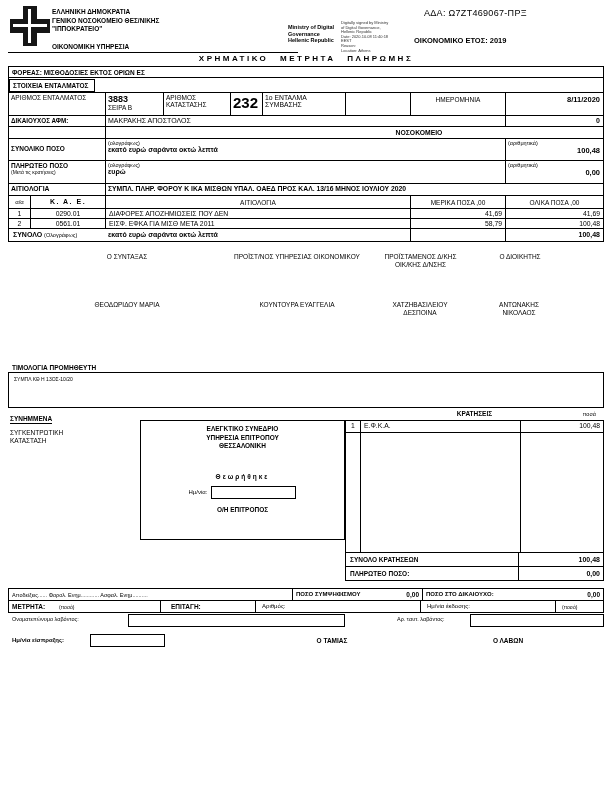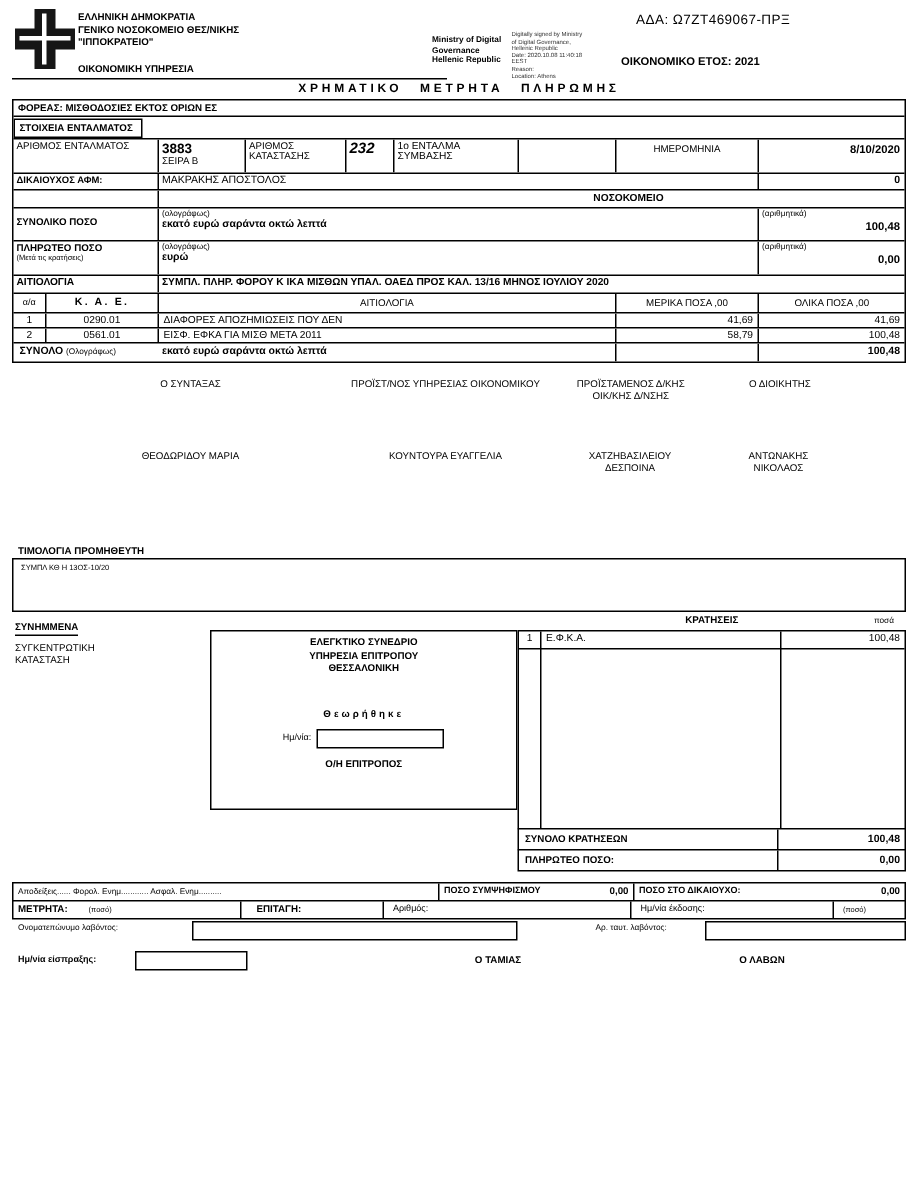--- a/index.html
+++ b/index.html
@@ -64,44 +64,44 @@
   <div class="abs" style="left:341px;top:21px;width:72px;font-size:4px;line-height:4.6px;color:#333;">
     <div>Digitally signed by Ministry</div>
     <div>of Digital Governance,</div>
     <div>Hellenic Republic</div>
     <div>Date: 2020.10.08 11:40:18</div>
     <div>EEST</div>
     <div>Reason:</div>
     <div>Location: Athens</div>
   </div>
 
-  <div class="abs b" style="left:414px;top:36px;font-size:7.5px;">ΟΙΚΟΝΟΜΙΚΟ ΕΤΟΣ: 2021</div>
+  <div class="abs b" style="left:414px;top:36px;font-size:7.5px;">ΟΙΚΟΝΟΜΙΚΟ ΕΤΟΣ: 2019</div>
 
   <div class="abs b c" style="left:0;top:54px;width:612px;font-size:8px;letter-spacing:2.5px;word-spacing:7px;">ΧΡΗΜΑΤΙΚΟ ΜΕΤΡΗΤΑ ΠΛΗΡΩΜΗΣ</div>
 
   <div class="form">
 
     <div class="row b" style="height:11px;padding:2px 3px;font-size:6.5px;">ΦΟΡΕΑΣ: ΜΙΣΘΟΔΟΣΙΕΣ ΕΚΤΟΣ ΟΡΙΩΝ ΕΣ</div>
 
     <div class="row" style="height:15px;align-items:center;">
       <span class="b" style="border:1px solid #000;padding:2px 5px 2px 3px;font-size:6.5px;">ΣΤΟΙΧΕΙΑ ΕΝΤΑΛΜΑΤΟΣ</span>
     </div>
 
     <div class="row" style="height:23px;">
       <div class="cell" style="width:97px;font-size:6.5px;">ΑΡΙΘΜΟΣ ΕΝΤΑΛΜΑΤΟΣ</div>
       <div class="cell" style="width:58px;">
         <div class="b" style="font-size:9px;">3883</div>
         <div style="font-size:6.5px;">ΣΕΙΡΑ Β</div>
       </div>
       <div class="cell" style="width:67px;font-size:6.5px;">ΑΡΙΘΜΟΣ ΚΑΤΑΣΤΑΣΗΣ</div>
-      <div class="cell b" style="width:32px;font-size:10px;font-style:italic;">232</div>
+      <div class="cell b" style="width:32px;font-size:15px;">232</div>
       <div class="cell" style="width:83px;font-size:6.8px;">1ο ΕΝΤΑΛΜΑ ΣΥΜΒΑΣΗΣ</div>
       <div class="cell" style="width:65px;"></div>
       <div class="cell c" style="width:95px;font-size:6.5px;padding-top:3px;">ΗΜΕΡΟΜΗΝΙΑ</div>
-      <div class="cell nr r b" style="flex:1;font-size:7.5px;padding:2px 3px;">8/10/2020</div>
+      <div class="cell nr r b" style="flex:1;font-size:7.5px;padding:2px 3px;">8/11/2020</div>
     </div>
 
     <div class="row" style="height:11px;">
       <div class="cell b" style="width:97px;font-size:6.3px;">ΔΙΚΑΙΟΥΧΟΣ ΑΦΜ:</div>
       <div class="cell" style="width:400px;font-size:7px;">ΜΑΚΡΑΚΗΣ ΑΠΟΣΤΟΛΟΣ</div>
       <div class="cell nr r b" style="flex:1;padding-right:3px;">0</div>
     </div>
 
     <div class="row" style="height:12px;">
       <div class="cell" style="width:97px;"></div>

